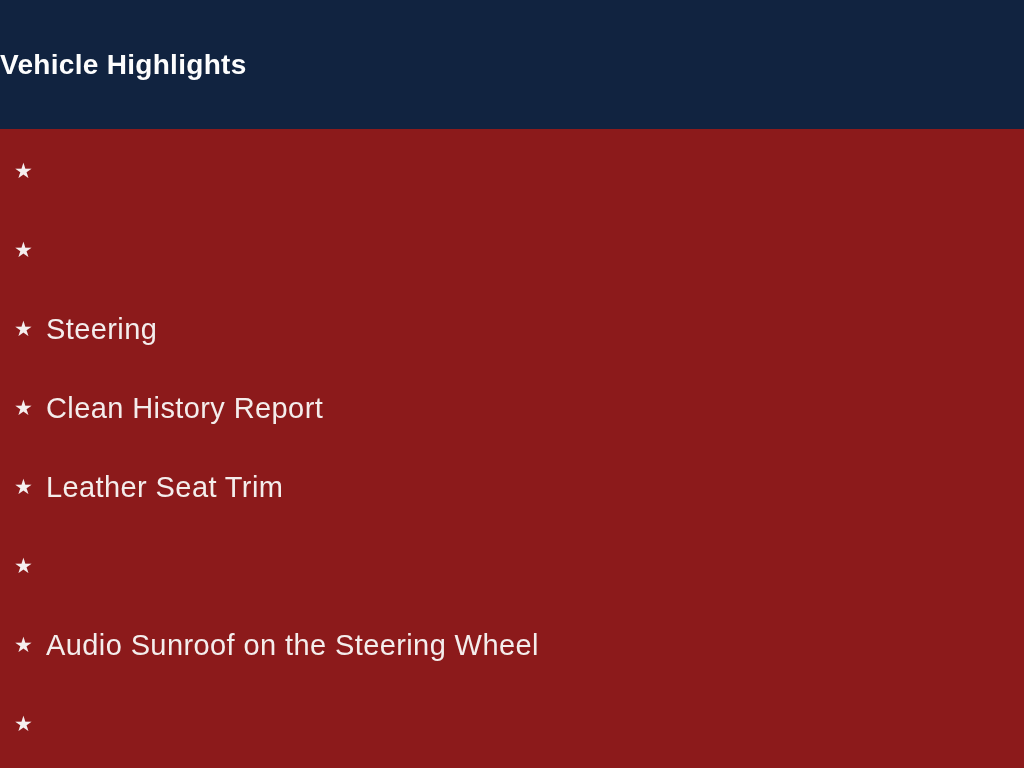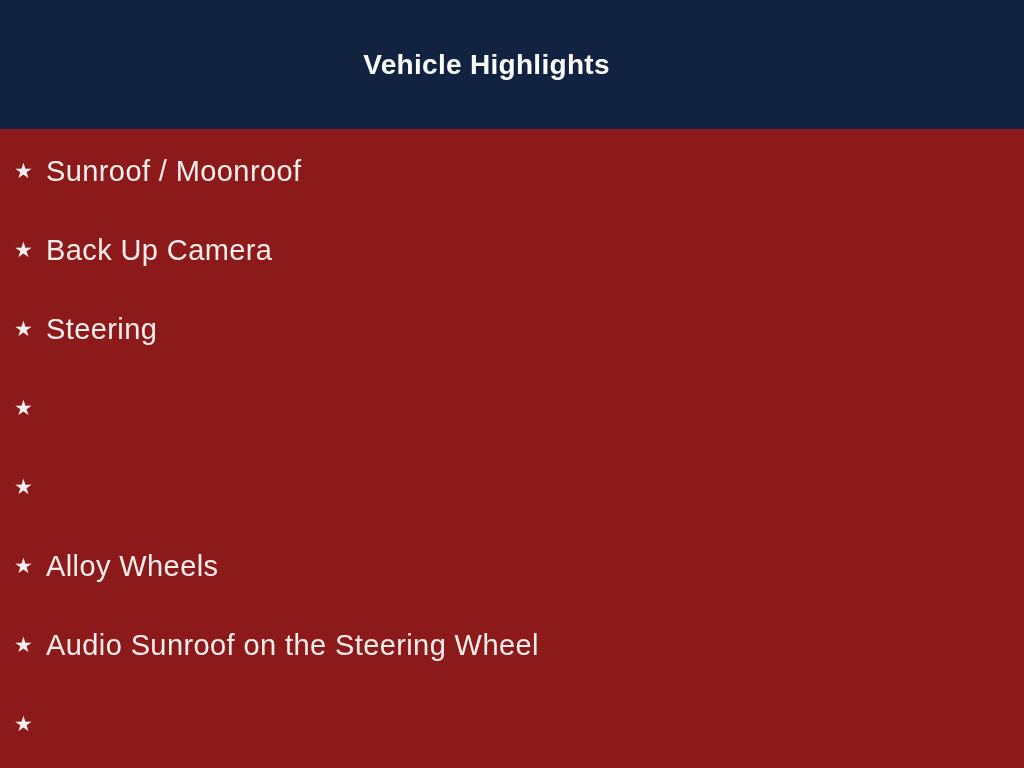--- a/index.html
+++ b/index.html
@@ -17,21 +17,21 @@
     height: 768px;
     display: flex;
     flex-direction: column;
     background: #8c1a1b;
   }
   .header {
     height: 129px;
     background: #112340;
     display: flex;
     align-items: center;
-    justify-content: center;
+    justify-content: flex-start;
     padding-right: 51px;
     box-sizing: border-box;
     flex: 0 0 auto;
   }
   .header .title {
     color: #fdfdfd;
     font-size: 28px;
     font-weight: bold;
     letter-spacing: 0.3px;
   }
@@ -68,39 +68,38 @@
 </head>
 <body>
 
 <div class="slide">
   <div class="header">
     <div class="title">Vehicle Highlights</div>
   </div>
   <ul class="highlight-list">
       <li class="highlight-item">
         <span class="star">★</span>
-        <span class="feature-label">Sunroof / Moonroof</span>
       </li>
       <li class="highlight-item">
         <span class="star">★</span>
-        <span class="feature-label">Back Up Camera</span>
       </li>
       <li class="highlight-item">
         <span class="star">★</span>
         <span class="feature-label">Steering</span>
       </li>
       <li class="highlight-item">
         <span class="star">★</span>
+        <span class="feature-label">Clean History Report</span>
       </li>
       <li class="highlight-item">
         <span class="star">★</span>
+        <span class="feature-label">Leather Seat Trim</span>
       </li>
       <li class="highlight-item">
         <span class="star">★</span>
-        <span class="feature-label">Alloy Wheels</span>
       </li>
       <li class="highlight-item">
         <span class="star">★</span>
         <span class="feature-label">Audio Sunroof on the Steering Wheel</span>
       </li>
       <li class="highlight-item">
         <span class="star">★</span>
       </li>
     </ul>
 </div>

